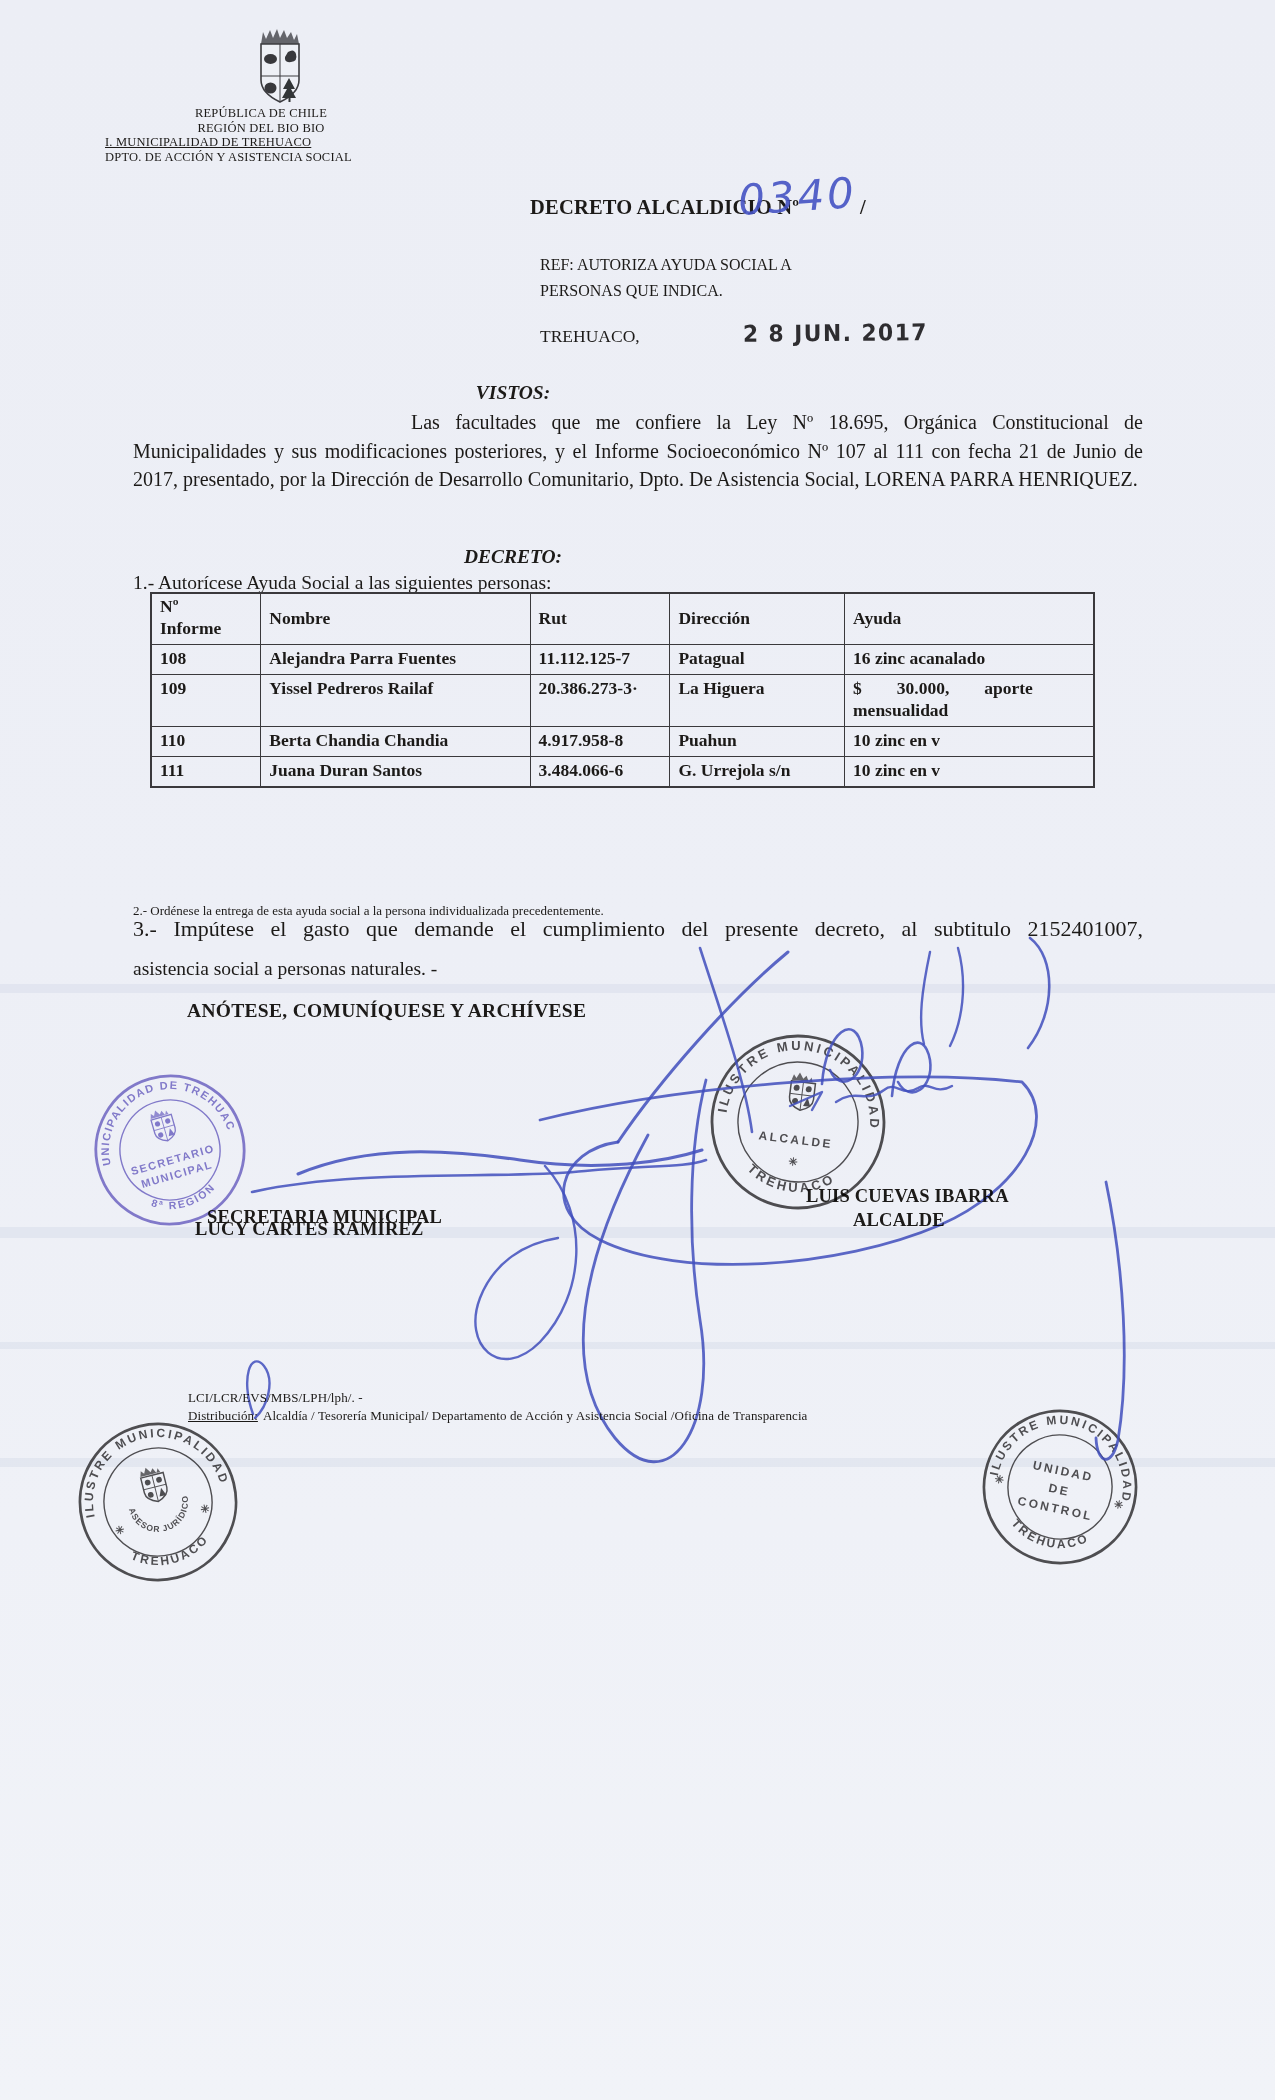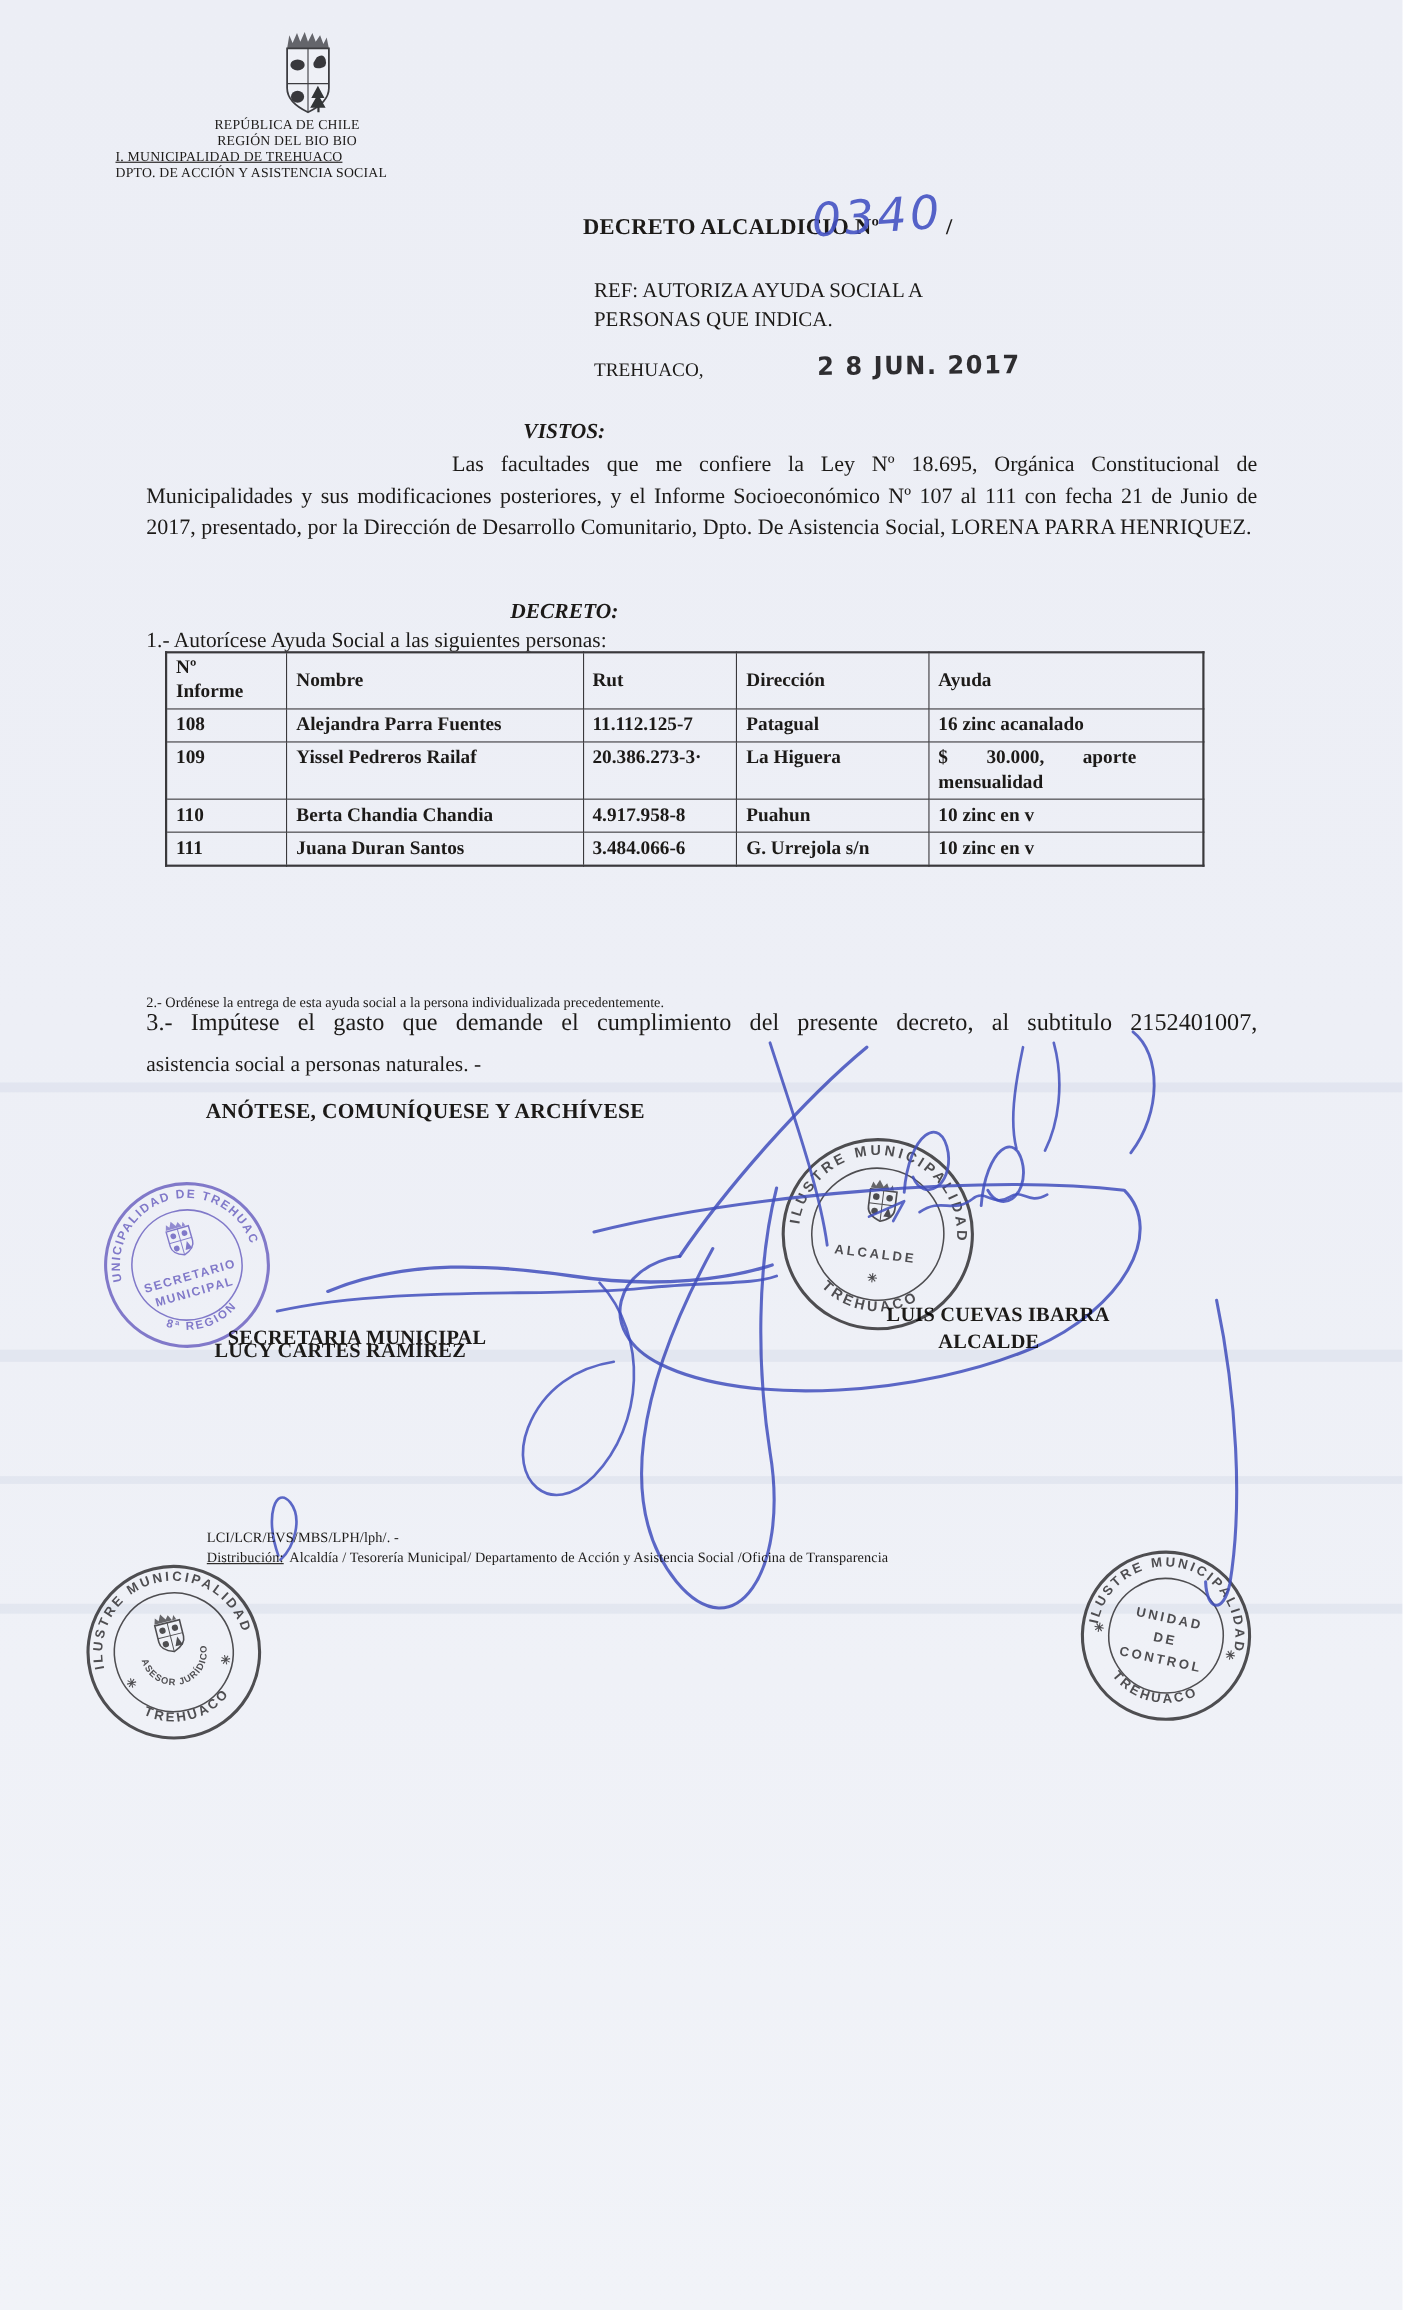--- a/index.html
+++ b/index.html
@@ -15,21 +15,21 @@
   .hdr{left:105px;top:106px;width:312px;font-size:12.5px;line-height:14.5px;letter-spacing:.2px;}
   .hdr .c{text-align:center;}
   .hdr .u{text-decoration:underline;}
 
   .title-label{left:530px;top:196px;font-size:20.5px;font-weight:bold;letter-spacing:.2px;}
   .hand-number{left:738px;top:172px;font-size:42px;color:var(--ink-blue,#4553c4);
     font-family:"DejaVu Sans",sans-serif;font-style:italic;letter-spacing:3px;
     transform:rotate(-4deg);opacity:.9;}
   .title-slash{left:860px;top:196px;font-size:20.5px;font-weight:bold;}
 
-  .ref{left:540px;top:252px;font-size:19px;line-height:26px;}
+  .ref{left:540px;top:252px;font-size:16px;line-height:26px;}
   .place{left:540px;top:326px;font-size:17.5px;}
   .date-stamp{left:738px;top:320px;font-size:23px;font-weight:bold;color:#1e1d20;
     font-family:"DejaVu Sans",sans-serif;letter-spacing:1.5px;transform:scaleX(.95) rotate(-.5deg);opacity:.92;}
 
   .sec-head{left:133px;width:760px;text-align:center;font-size:19.5px;font-weight:bold;font-style:italic;}
   .para{left:133px;width:1010px;font-size:20px;line-height:28.5px;text-align:justify;}
   .indent{text-indent:278px;}
   .just-last{text-align:justify;text-align-last:justify;}
 
   table.ayuda{border-collapse:collapse;width:945px;font-size:17.5px;font-weight:bold;line-height:1.3;}

